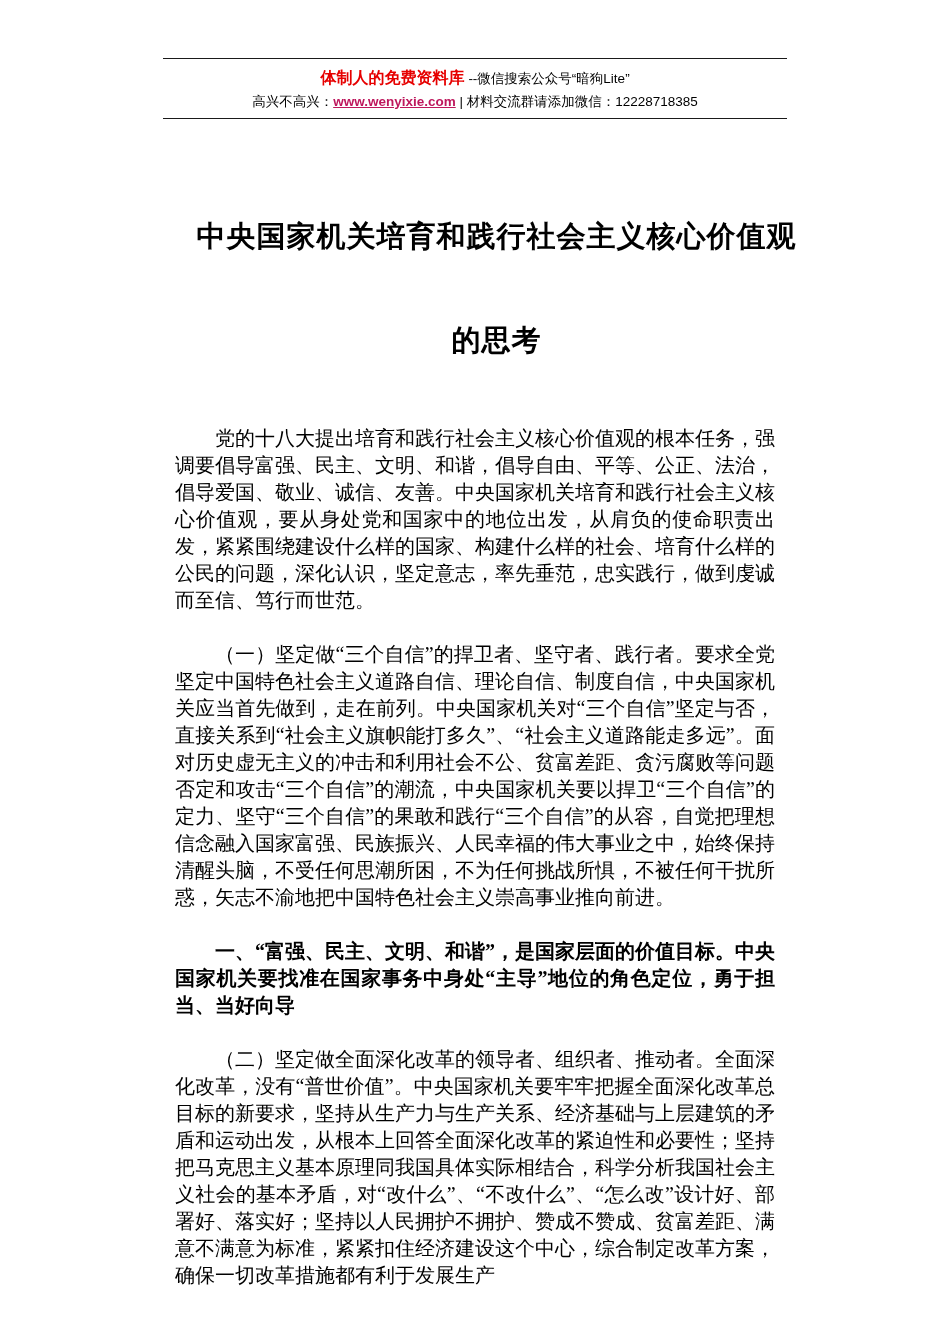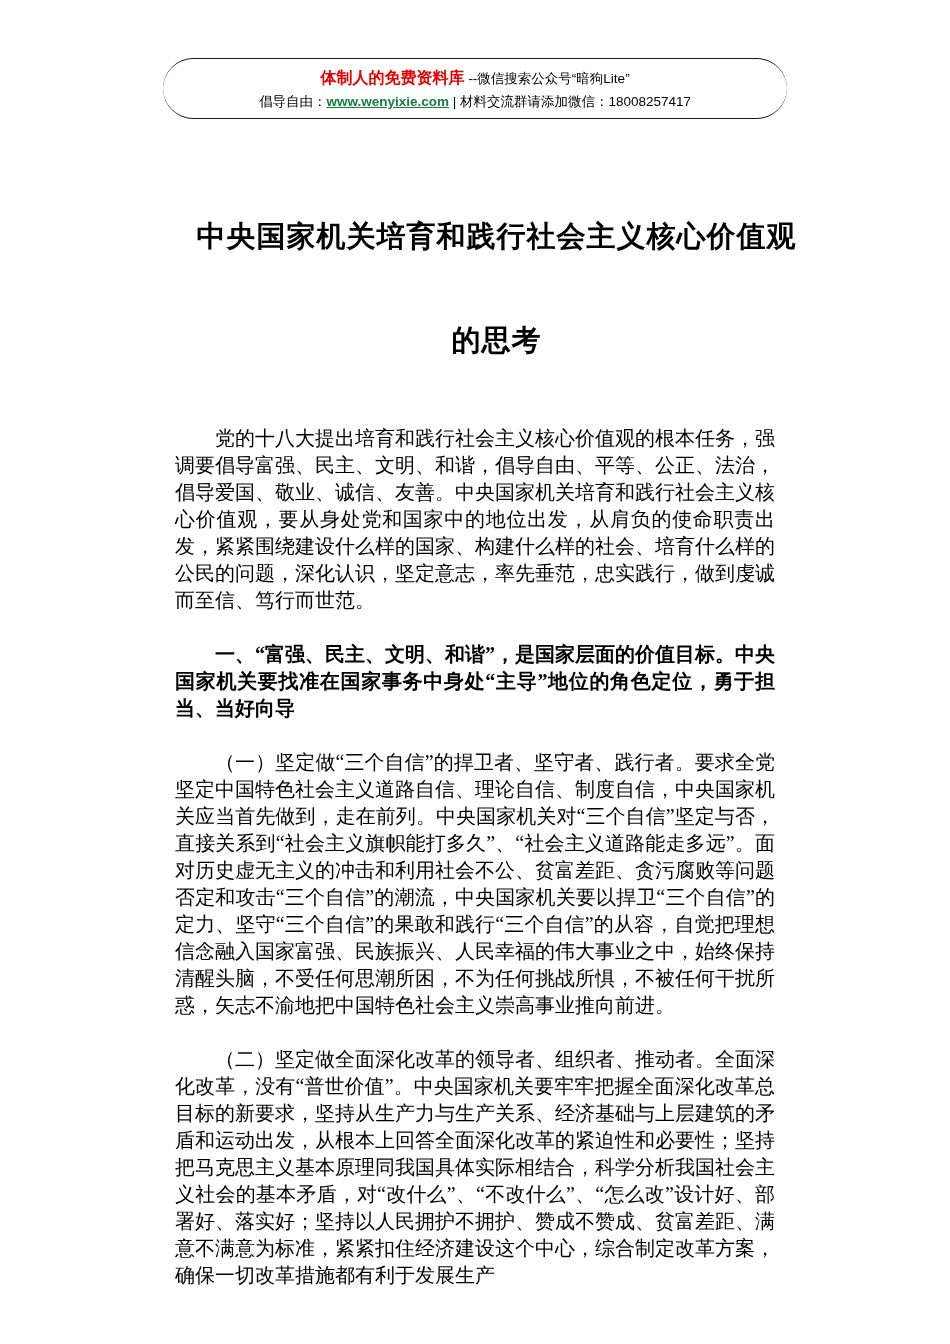--- a/index.html
+++ b/index.html
@@ -1,15 +1,15 @@
 <!DOCTYPE html>
 <html><head>
 <meta charset="utf-8">
 <style>
-  * { margin: 0; padding: 0; box-sizing: border-box; border-radius: 31px; }
+  * { margin: 0; padding: 0; box-sizing: border-box; }
   html, body { background: #ffffff; }
   body {
     width: 950px;
     font-family: "Liberation Serif", "DejaVu Serif", serif;
     color: #000000;
   }
   .page {
     width: 950px;
     min-height: 1344px;
     background: #ffffff;
@@ -37,21 +37,21 @@
     font-size: 13.5px;
     margin-left: 4px;
   }
   .header-line2 {
     font-size: 13.5px;
     line-height: 19px;
     margin-top: 3px;
     color: #000000;
   }
   .site-link {
-    color: #15803d;
+    color: #be185d;
     font-weight: bold;
     text-decoration: underline;
     cursor: pointer;
   }
 
   
   .doc-title {
     text-align: center;
     font-weight: bold;
     font-size: 29px;
@@ -79,27 +79,27 @@
 </head>
 <body>
 
 <div class="page">
 
   <div class="header-box">
     <div class="header-line1">
       <span class="brand">体制人的免费资料库</span><span class="brand-note">--微信搜索公众号“暗狗Lite”</span>
     </div>
     <div class="header-line2">
-      <span>倡导自由：</span><a class="site-link">www.wenyixie.com</a><span> | 材料交流群请添加微信：18008257417</span>
+      <span>高兴不高兴：</span><a class="site-link">www.wenyixie.com</a><span> | 材料交流群请添加微信：12228718385</span>
     </div>
   </div>
 
   <h1 class="doc-title title-line1">中央国家机关培育和践行社会主义核心价值观</h1>
   <h1 class="doc-title title-line2">的思考</h1>
 
   <div class="doc-body">
     <p class="para">党的十八大提出培育和践行社会主义核心价值观的根本任务，强调要倡导富强、民主、文明、和谐，倡导自由、平等、公正、法治，倡导爱国、敬业、诚信、友善。中央国家机关培育和践行社会主义核心价值观，要从身处党和国家中的地位出发，从肩负的使命职责出发，紧紧围绕建设什么样的国家、构建什么样的社会、培育什么样的公民的问题，深化认识，坚定意志，率先垂范，忠实践行，做到虔诚而至信、笃行而世范。</p>
+    <p class="para">（一）坚定做“三个自信”的捍卫者、坚守者、践行者。要求全党坚定中国特色社会主义道路自信、理论自信、制度自信，中央国家机关应当首先做到，走在前列。中央国家机关对“三个自信”坚定与否，直接关系到“社会主义旗帜能打多久”、“社会主义道路能走多远”。面对历史虚无主义的冲击和利用社会不公、贫富差距、贪污腐败等问题否定和攻击“三个自信”的潮流，中央国家机关要以捍卫“三个自信”的定力、坚守“三个自信”的果敢和践行“三个自信”的从容，自觉把理想信念融入国家富强、民族振兴、人民幸福的伟大事业之中，始终保持清醒头脑，不受任何思潮所困，不为任何挑战所惧，不被任何干扰所惑，矢志不渝地把中国特色社会主义崇高事业推向前进。</p>
     <p class="para heading">一、“富强、民主、文明、和谐”，是国家层面的价值目标。中央国家机关要找准在国家事务中身处“主导”地位的角色定位，勇于担当、当好向导</p>
-    <p class="para">（一）坚定做“三个自信”的捍卫者、坚守者、践行者。要求全党坚定中国特色社会主义道路自信、理论自信、制度自信，中央国家机关应当首先做到，走在前列。中央国家机关对“三个自信”坚定与否，直接关系到“社会主义旗帜能打多久”、“社会主义道路能走多远”。面对历史虚无主义的冲击和利用社会不公、贫富差距、贪污腐败等问题否定和攻击“三个自信”的潮流，中央国家机关要以捍卫“三个自信”的定力、坚守“三个自信”的果敢和践行“三个自信”的从容，自觉把理想信念融入国家富强、民族振兴、人民幸福的伟大事业之中，始终保持清醒头脑，不受任何思潮所困，不为任何挑战所惧，不被任何干扰所惑，矢志不渝地把中国特色社会主义崇高事业推向前进。</p>
     <p class="para">（二）坚定做全面深化改革的领导者、组织者、推动者。全面深化改革，没有“普世价值”。中央国家机关要牢牢把握全面深化改革总目标的新要求，坚持从生产力与生产关系、经济基础与上层建筑的矛盾和运动出发，从根本上回答全面深化改革的紧迫性和必要性；坚持把马克思主义基本原理同我国具体实际相结合，科学分析我国社会主义社会的基本矛盾，对“改什么”、“不改什么”、“怎么改”设计好、部署好、落实好；坚持以人民拥护不拥护、赞成不赞成、贫富差距、满意不满意为标准，紧紧扣住经济建设这个中心，综合制定改革方案，确保一切改革措施都有利于发展生产</p>
   </div>
 
 </div>
 
 </body></html>

